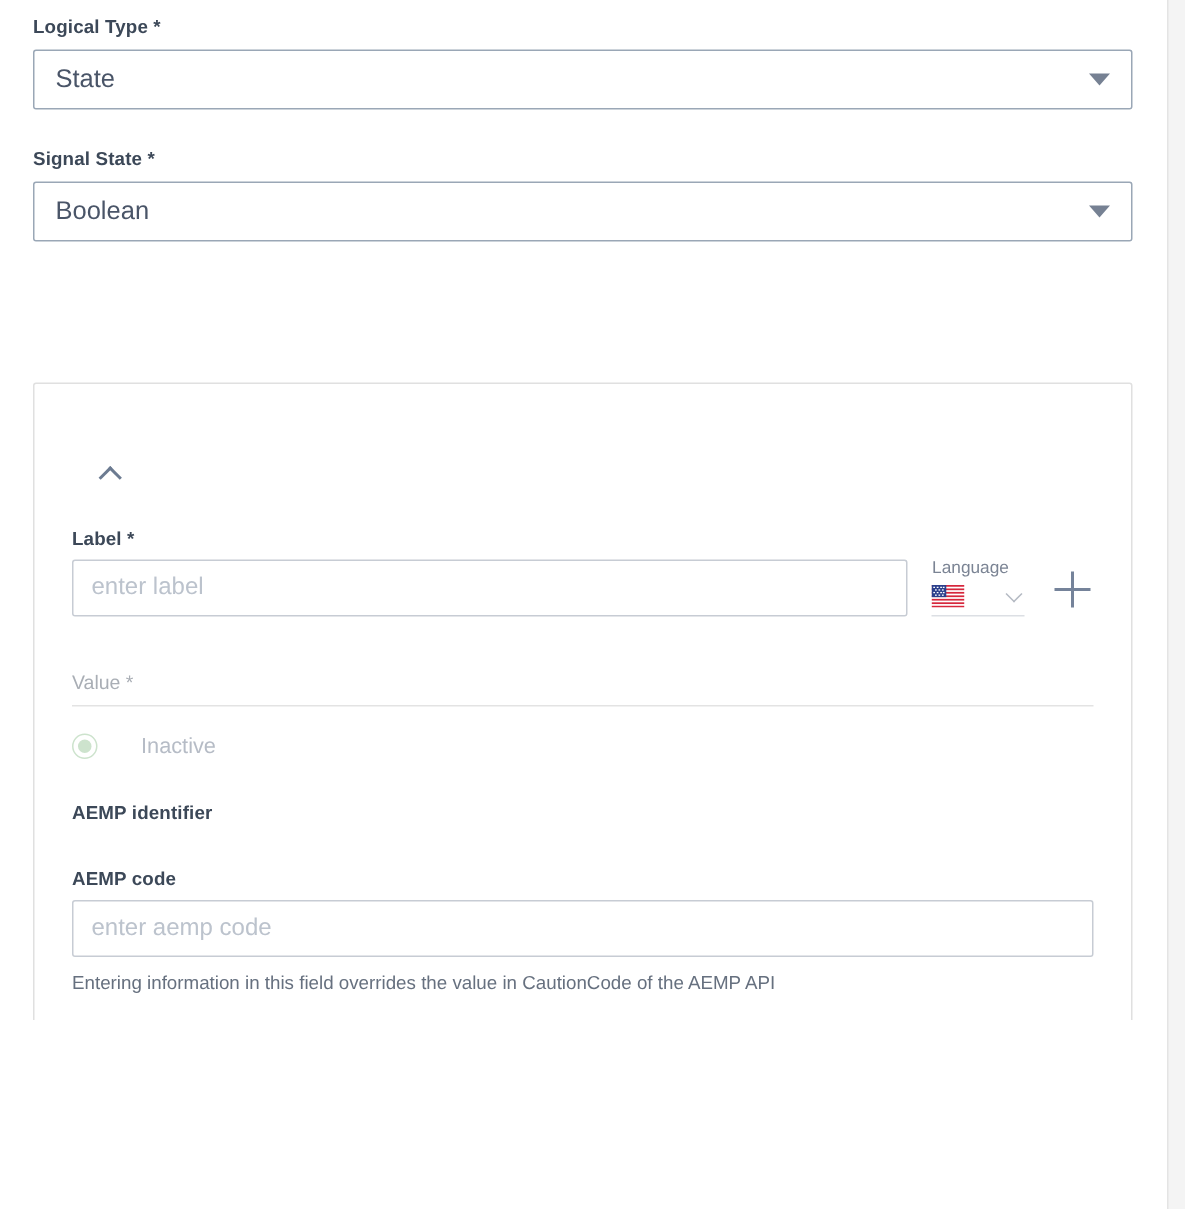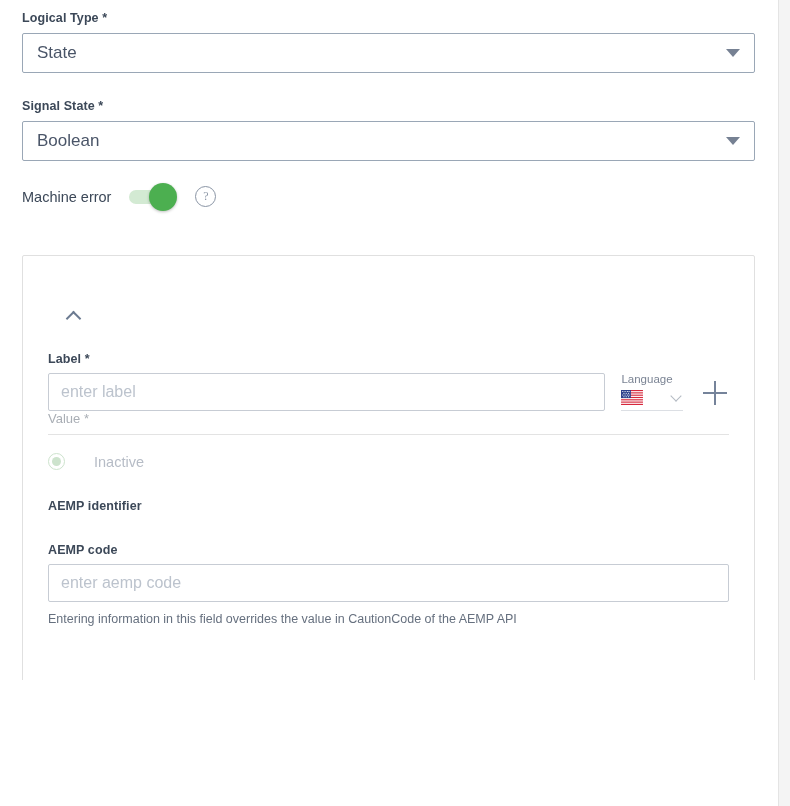--- a/index.html
+++ b/index.html
@@ -206,21 +206,21 @@
   }
   .plus-btn::before, .plus-btn::after {
     content: "";
     position: absolute;
     background: #75839a;
   }
   .plus-btn::before { left: 0; top: 11px; width: 24px; height: 2px; }
   .plus-btn::after  { top: 0; left: 11px; height: 24px; width: 2px; }
 
   
-  .value-section { }
+  .value-section { margin-top: 36px; }
   .value-label {
     font-size: 13px;
     color: #a9aeb5;
     padding-bottom: 8px;
     border-bottom: 1px solid #e3e3e3;
   }
 
   .radio-row {
     display: flex;
     align-items: center;
@@ -273,27 +273,20 @@
   </div>
 
   <div class="select-group" style="left:22px; top:98px; width:733px;">
     <div class="field-label">Signal State *</div>
     <div class="select-box">
       <span class="select-value">Boolean</span>
       <span class="caret-down"></span>
     </div>
   </div>
 
-  <div class="toggle-row">
-    <span class="toggle-label">Machine error</span>
-    <span class="switch">
-      <span class="knob"></span>
-    </span>
-    <span class="help-icon">?</span>
-  </div>
 
   <div class="card">
 
     <div class="collapse-btn">
       <span class="chevron-up"></span>
     </div>
 
     <div class="card-body">
 
       <div class="label-row">

